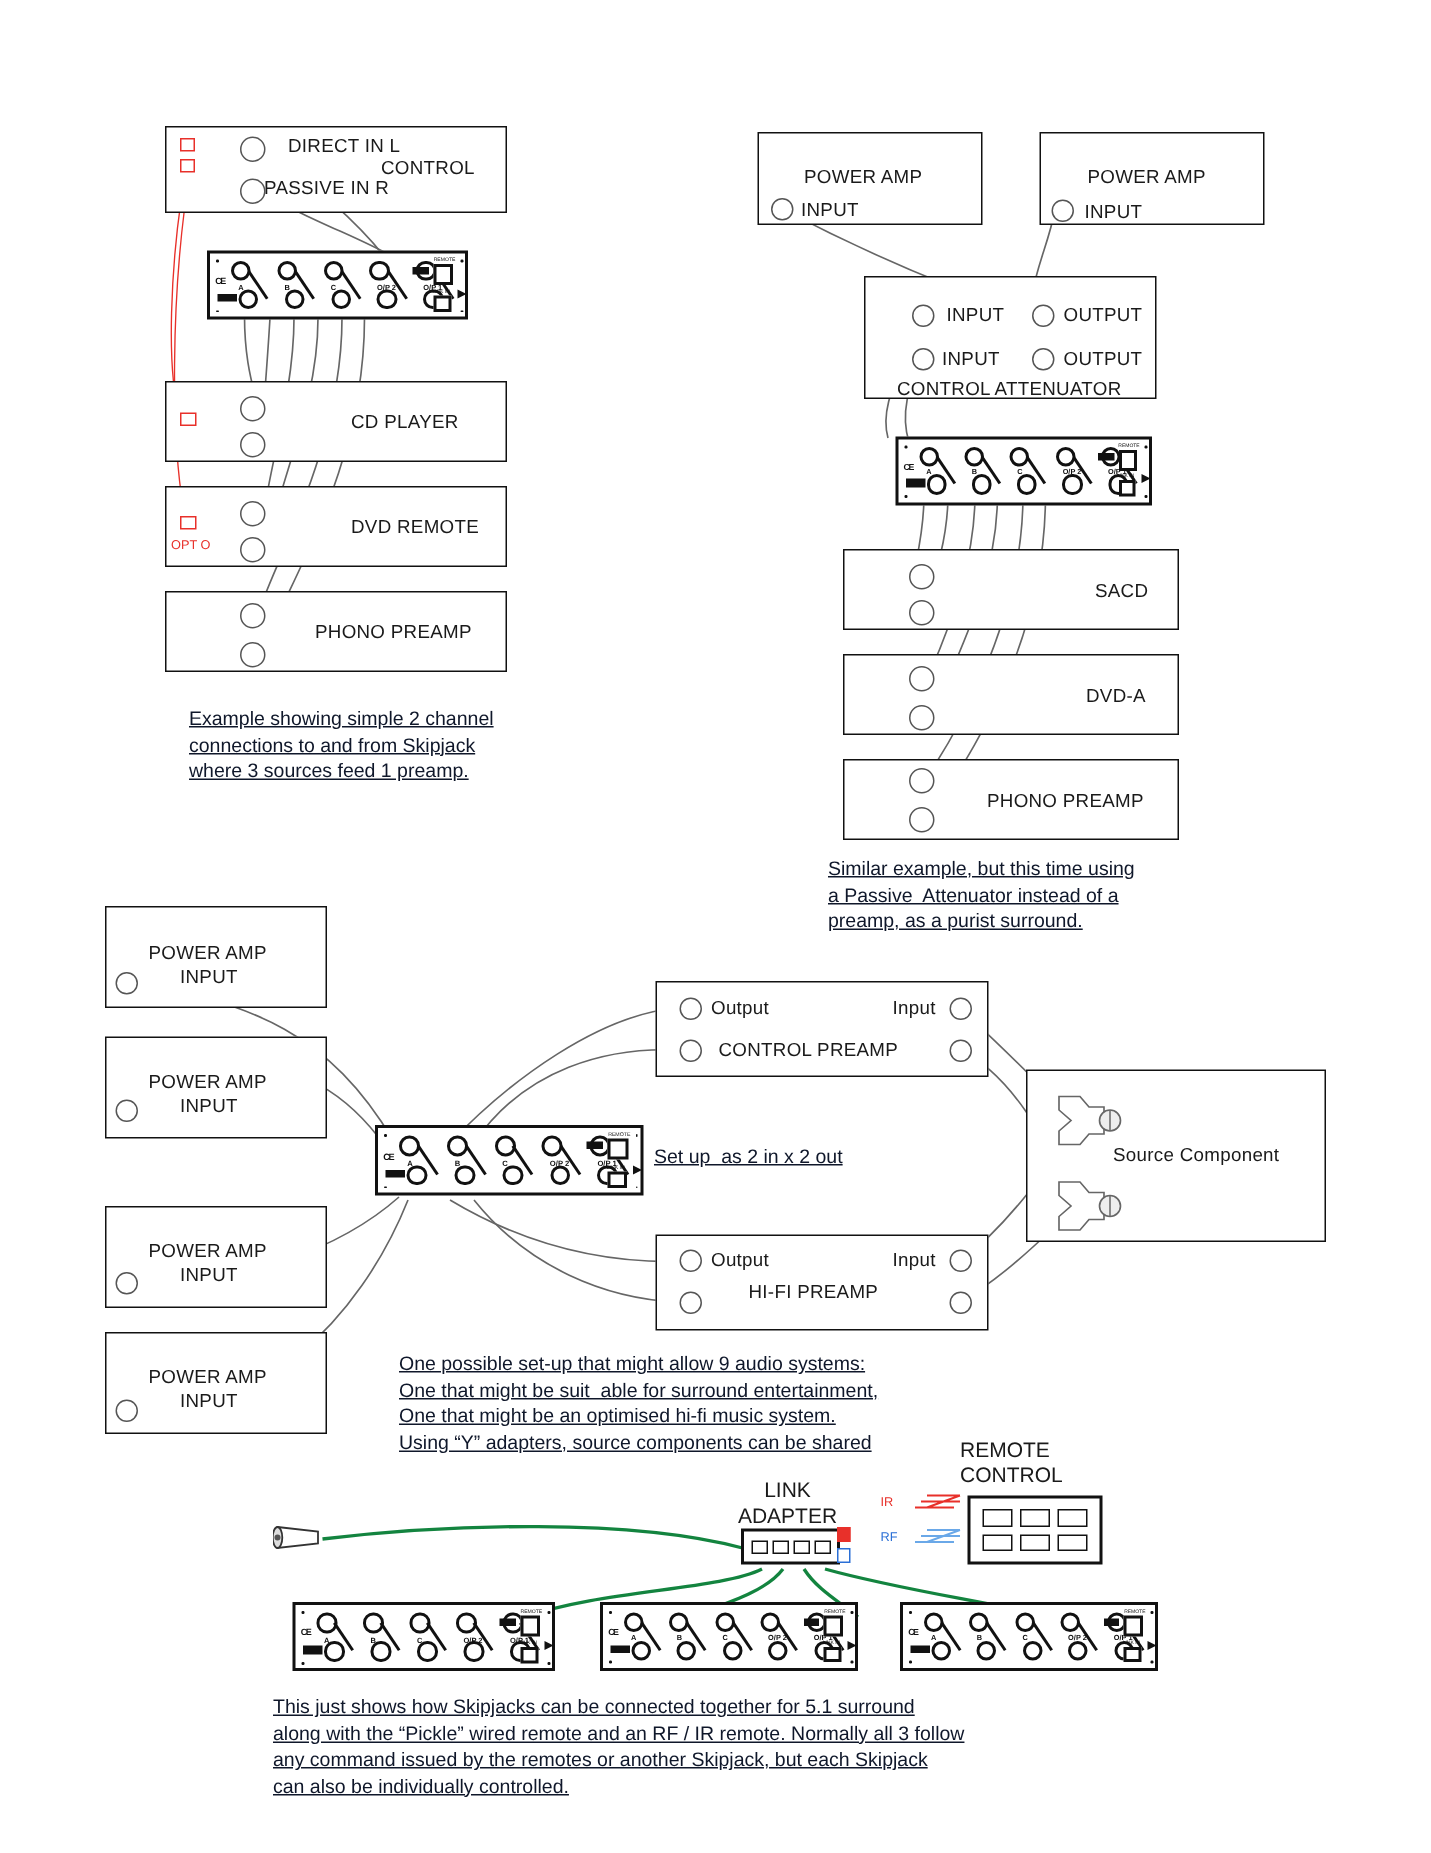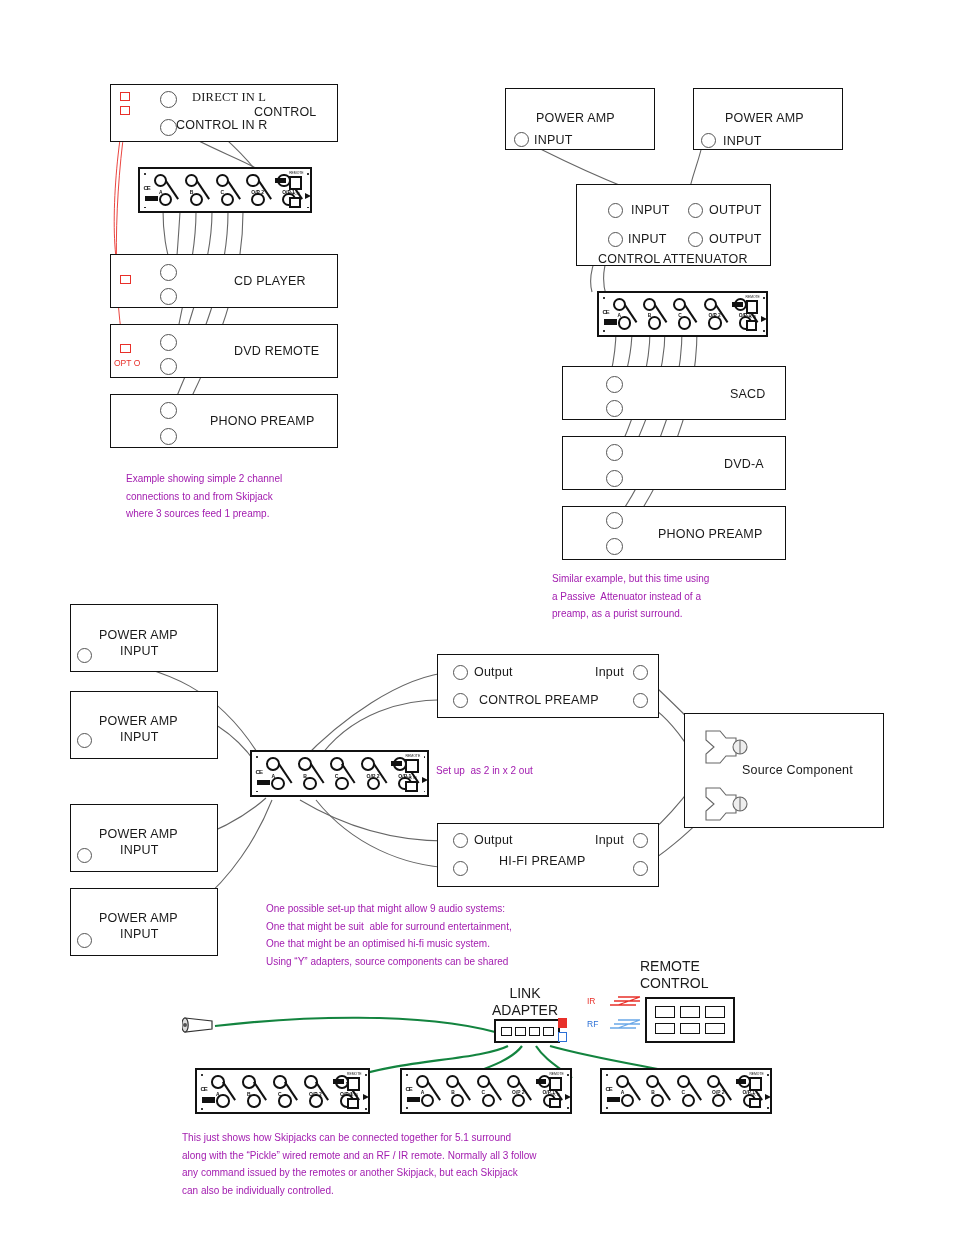--- a/index.html
+++ b/index.html
@@ -4,21 +4,21 @@
 <style>
   html,body{margin:0;padding:0;background:#ffffff;}
   body{width:954px;height:1235px;position:relative;overflow:hidden;
        font-family:"Liberation Sans",sans-serif;color:#1a1a1a;}
   .abs{position:absolute;}
   .box{position:absolute;border:1.4px solid #111;background:#fff;box-sizing:border-box;}
   .boxlabel{position:absolute;font-size:12.5px;letter-spacing:.2px;white-space:nowrap;}
   .jack{position:absolute;width:17px;height:17px;border:1px solid #555;border-radius:50%;
         box-sizing:border-box;background:#fff;}
   .jack.sm{width:15px;height:15px;}
-  .caption{position:absolute;font-size:10px;line-height:17.5px;white-space:pre;color:#a21caf;}
+  .caption{position:absolute;font-size:13px;line-height:17.5px;white-space:pre;color:#0f172a;text-decoration:underline;}
   svg.wires{position:absolute;left:0;top:0;width:954px;height:1235px;pointer-events:none;}
   
   .sj{position:absolute;border:2.4px solid #111;background:#fff;box-sizing:border-box;}
   .sj .knob{position:absolute;border:2.2px solid #111;border-radius:50%;background:#fff;box-sizing:border-box;}
   .sj .slash{position:absolute;background:#111;height:1.6px;transform-origin:left center;}
   .sj .chlabel{position:absolute;font-size:5px;font-weight:bold;color:#111;}
   .sj .tinytxt{position:absolute;font-size:3.4px;color:#111;white-space:nowrap;}
   .sj .blk{position:absolute;background:#111;}
   .sj .port{position:absolute;border:2px solid #111;background:#fff;box-sizing:border-box;}
   .sj .dot{position:absolute;width:1.6px;height:1.6px;background:#111;border-radius:50%;}
@@ -98,22 +98,22 @@
     <path d="M215,1026 C300,1016 420,1012 495,1032"></path>
     <path d="M508,1046 C480,1060 400,1060 350,1078"></path>
     <path d="M522,1046 C510,1062 480,1070 460,1078"></path>
     <path d="M536,1046 C545,1060 560,1068 572,1078"></path>
     <path d="M550,1046 C600,1060 660,1068 700,1078"></path>
   </g>
 </svg>
 
 <div class="box" style="left:110px;top:84px;width:228px;height:58px;"></div>
 <div class="boxlabel" style="left:254px;top:105px;">CONTROL</div>
-<div class="boxlabel" style="left:192px;top:90px;font-family:Liberation Serif, serif;">DIRECT IN L</div>
-<div class="boxlabel" style="left:176px;top:118px;">CONTROL IN R</div>
+<div class="boxlabel" style="left:192px;top:90px;">DIRECT IN L</div>
+<div class="boxlabel" style="left:176px;top:118px;">PASSIVE IN R</div>
 <div class="jack" style="left:160px;top:91px;"></div>
 <div class="jack" style="left:160px;top:119px;"></div>
 <div class="redsq" style="left:120px;top:92px;width:10px;height:9px;"></div>
 <div class="redsq" style="left:120px;top:106px;width:10px;height:9px;"></div>
 
 <div class="box" style="left:110px;top:254px;width:228px;height:54px;"></div>
 <div class="boxlabel" style="left:234px;top:274px;">CD PLAYER</div>
 <div class="jack" style="left:160px;top:264px;"></div>
 <div class="jack" style="left:160px;top:288px;"></div>
 <div class="redsq" style="left:120px;top:275px;width:11px;height:9px;"></div>

